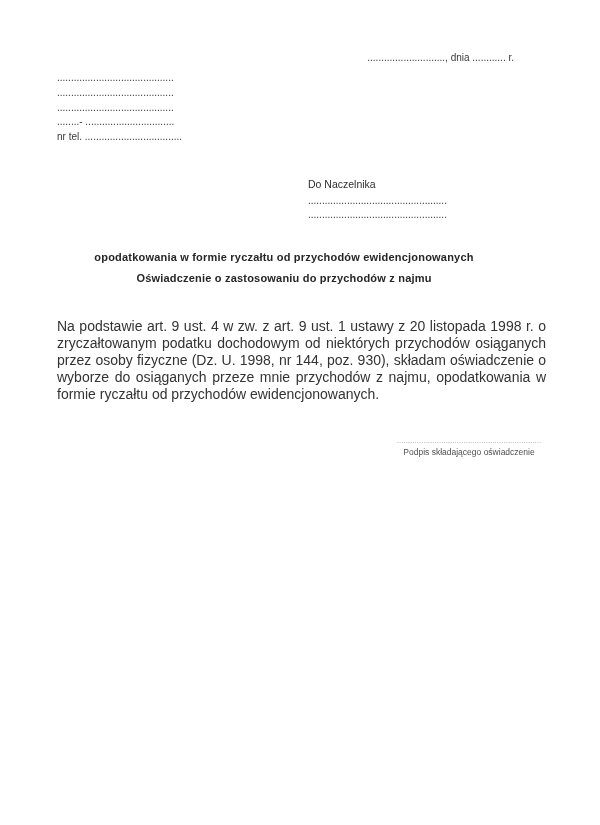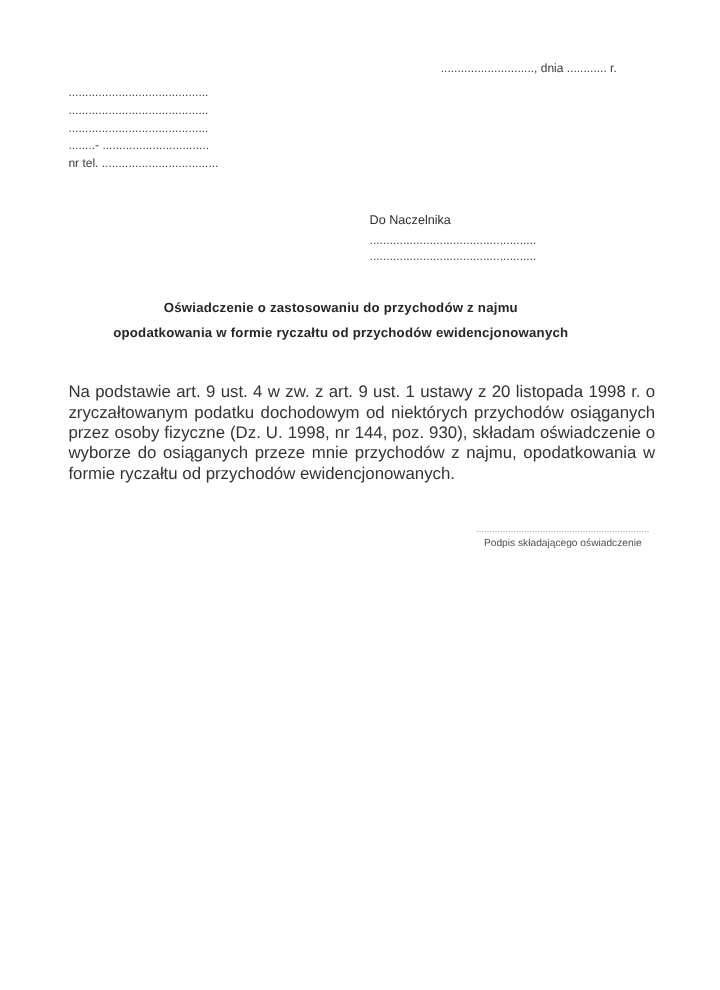--- a/index.html
+++ b/index.html
@@ -104,22 +104,22 @@
     <div><span>nr tel.</span>&nbsp;<span>...................................</span></div>
   </div>
 
   <div class="addressee">
     <div class="to-label">Do Naczelnika</div>
     <div>..................................................</div>
     <div>..................................................</div>
   </div>
 
   <div class="doc-title">
+    <div>opodatkowania w formie ryczałtu od przychodów ewidencjonowanych</div>
     <div>Oświadczenie o zastosowaniu do przychodów z najmu</div>
-    <div>opodatkowania w formie ryczałtu od przychodów ewidencjonowanych</div>
   </div>
 
   <div class="body-paragraph">Na podstawie art. 9 ust. 4 w zw. z art. 9 ust. 1 ustawy z 20 listopada 1998 r. o zryczałtowanym podatku dochodowym od niektórych przychodów osiąganych przez osoby fizyczne (Dz. U. 1998, nr 144, poz. 930), składam oświadczenie o wyborze do osiąganych przeze mnie przychodów z najmu, opodatkowania w formie ryczałtu od przychodów ewidencjonowanych.</div>
 
   <div class="signature">
     <span class="sig-dots">.................................................................</span>
     <span class="sig-caption">Podpis składającego oświadczenie</span>
   </div>
 
 </div>

